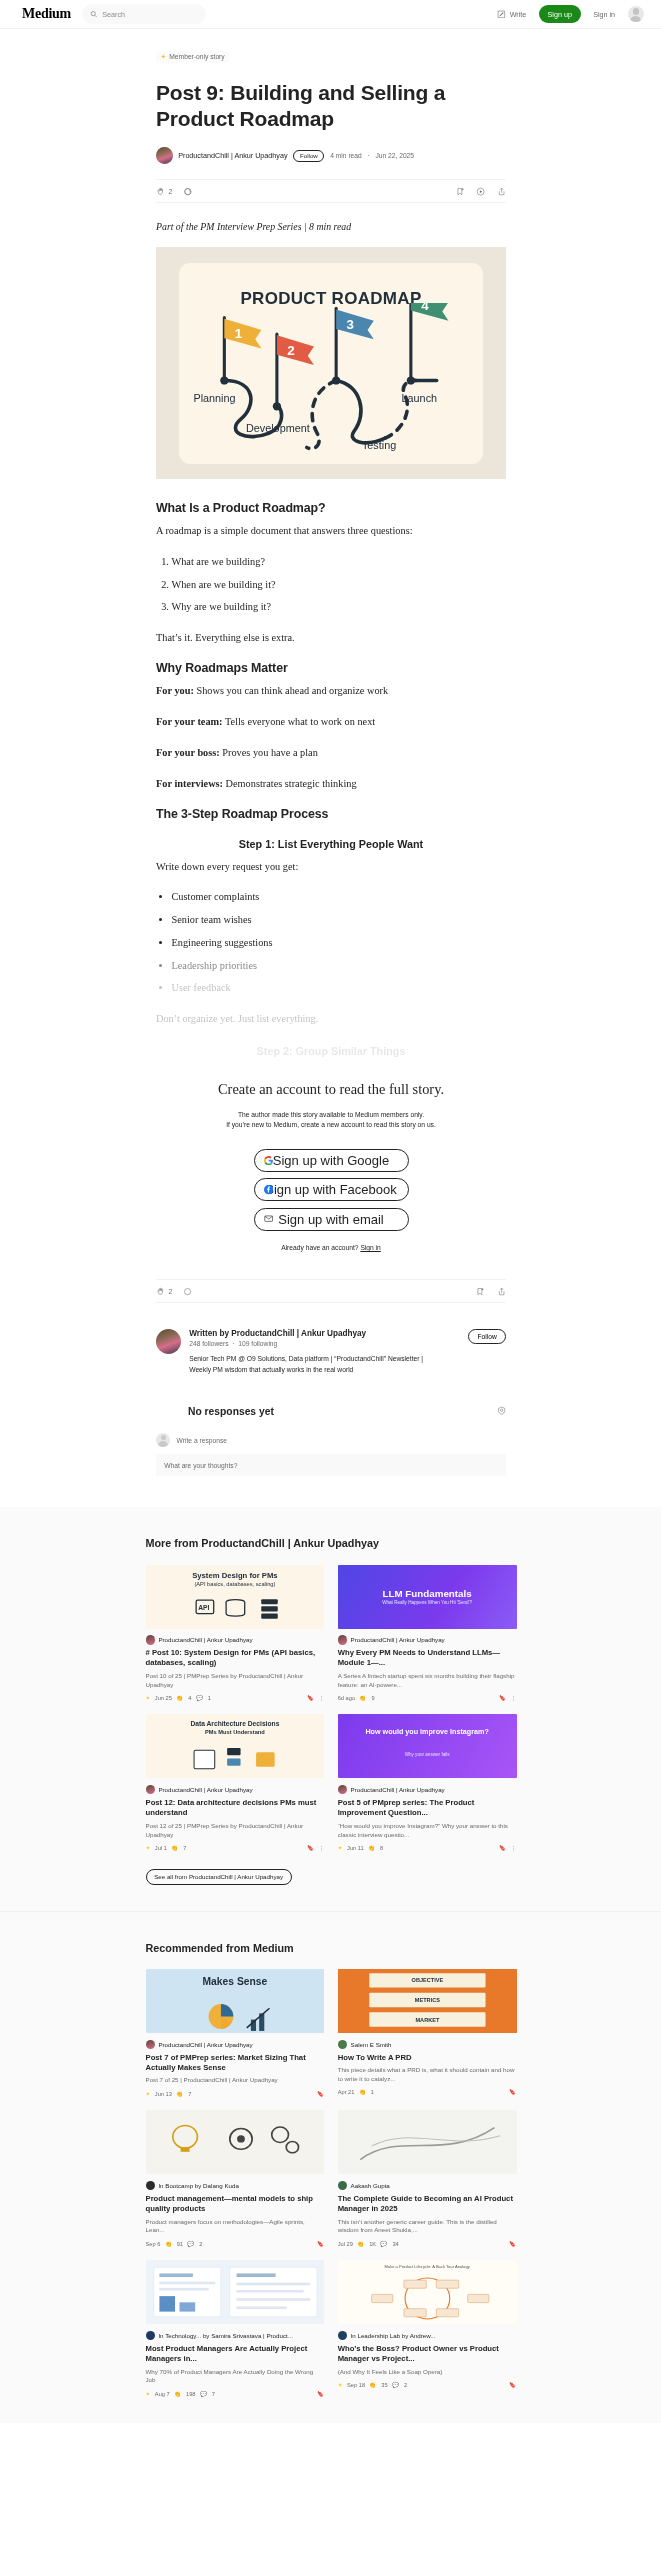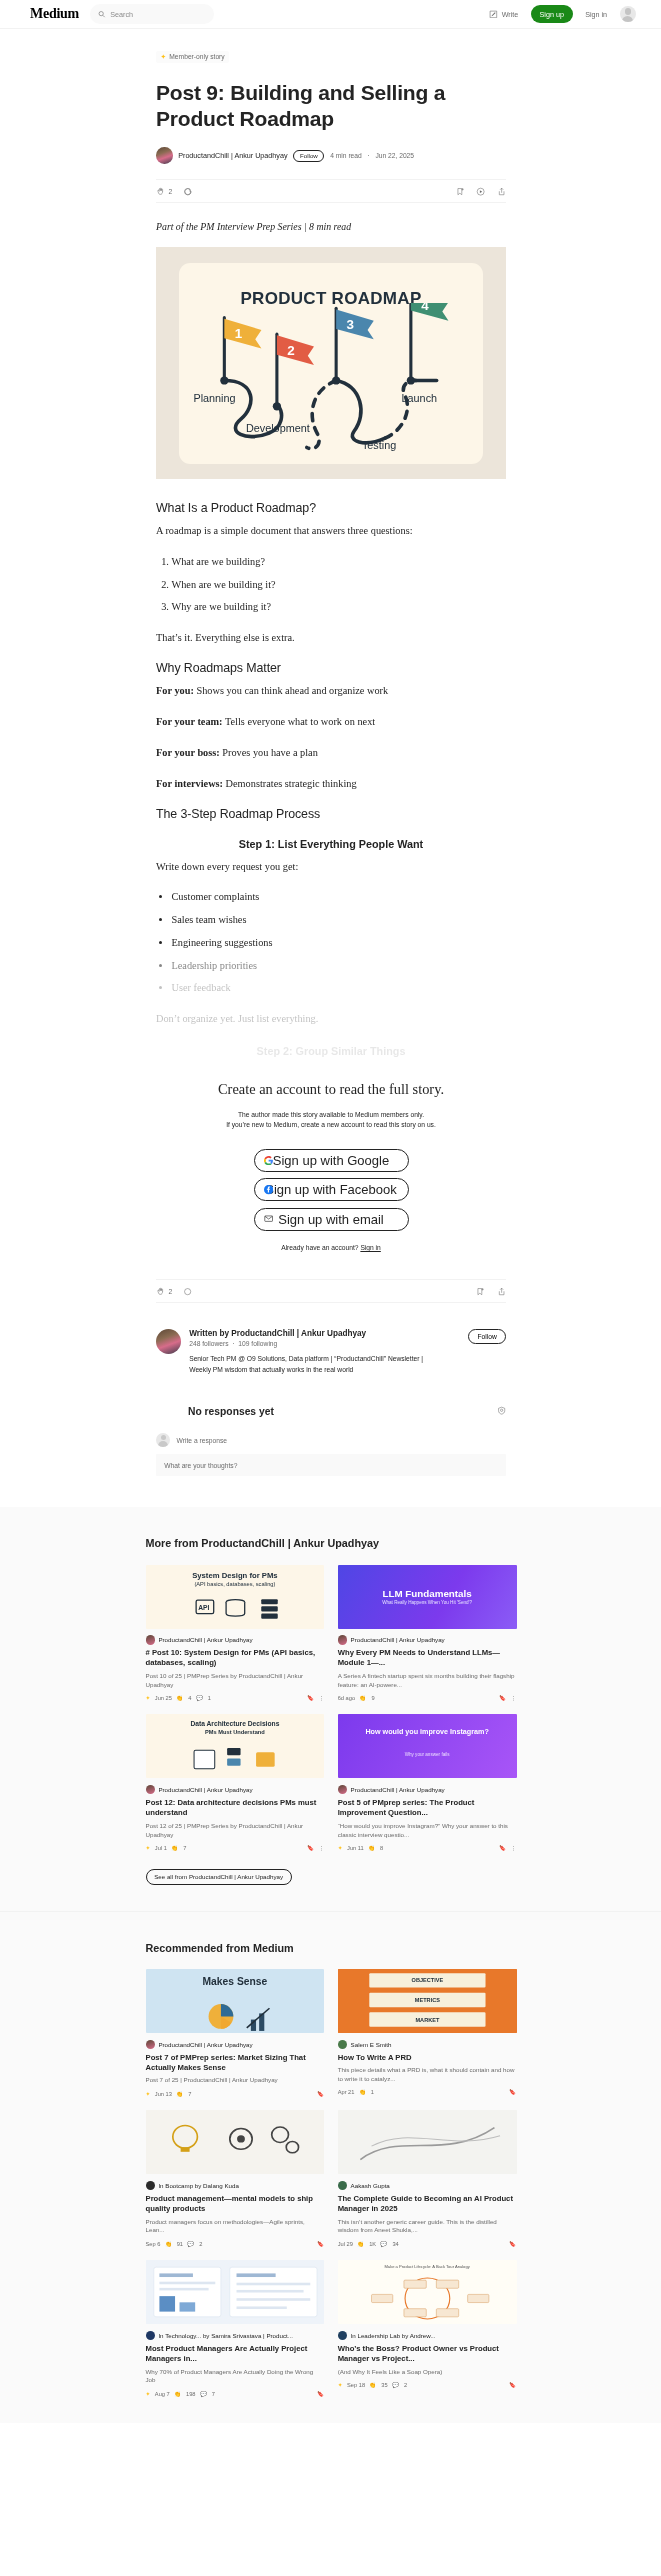--- a/index.html
+++ b/index.html
@@ -11,21 +11,21 @@
     -webkit-font-smoothing: antialiased;
   }
 
   
   .topbar {
     height: 29px;
     background: #ffffff;
     border-bottom: 0.5px solid #f2f2f2;
     display: flex;
     align-items: center;
-    padding: 0 26px;
+    padding: 0 18px;
     position: relative;
   }
   .brand {
     font-family: "Liberation Serif", serif;
     font-size: 14px;
     font-weight: 700;
     letter-spacing: -0.3px;
     color: #000;
     margin-left: 4.1px;
   }
@@ -196,21 +196,21 @@
     font-size: 17px;
     font-weight: 700;
     letter-spacing: 0.3px;
     color: #22303c;
   }
 
   
   h2.sec {
     font-family: "Liberation Sans", sans-serif;
     font-size: 12.4px;
-    font-weight: 400;
+    font-weight: 700;
     color: #242424;
     letter-spacing: -0.1px;
     margin: 0 0 8.2px;
   }
   h3.sub {
     font-family: "Liberation Sans", sans-serif;
     font-size: 10.8px;
     font-weight: 700;
     color: #242424;
     margin: 17.5px 0 8.2px;
@@ -517,21 +517,21 @@
   <p class="body"><b>For you:</b><span> Shows you can think ahead and organize work</span></p>
   <p class="body"><b>For your team:</b><span> Tells everyone what to work on next</span></p>
   <p class="body"><b>For your boss:</b><span> Proves you have a plan</span></p>
   <p class="body"><b>For interviews:</b><span> Demonstrates strategic thinking</span></p>
 
   <h2 class="sec">The 3-Step Roadmap Process</h2>
   <h3 class="sub">Step 1: List Everything People Want</h3>
   <p class="body">Write down every request you get:</p>
   <ul class="body-list">
     <li>Customer complaints</li>
-    <li>Sales team wishes</li>
+    <li>Senior team wishes</li>
     <li>Engineering suggestions</li>
     <li class="f1">Leadership priorities</li>
     <li class="f2">User feedback</li>
   </ul>
   <p class="body f2">Don’t organize yet. Just list everything.</p>
   <h3 class="sub f3">Step 2: Group Similar Things</h3>
 
   
   <div class="paywall">
     <h2>Create an account to read the full story.</h2>

